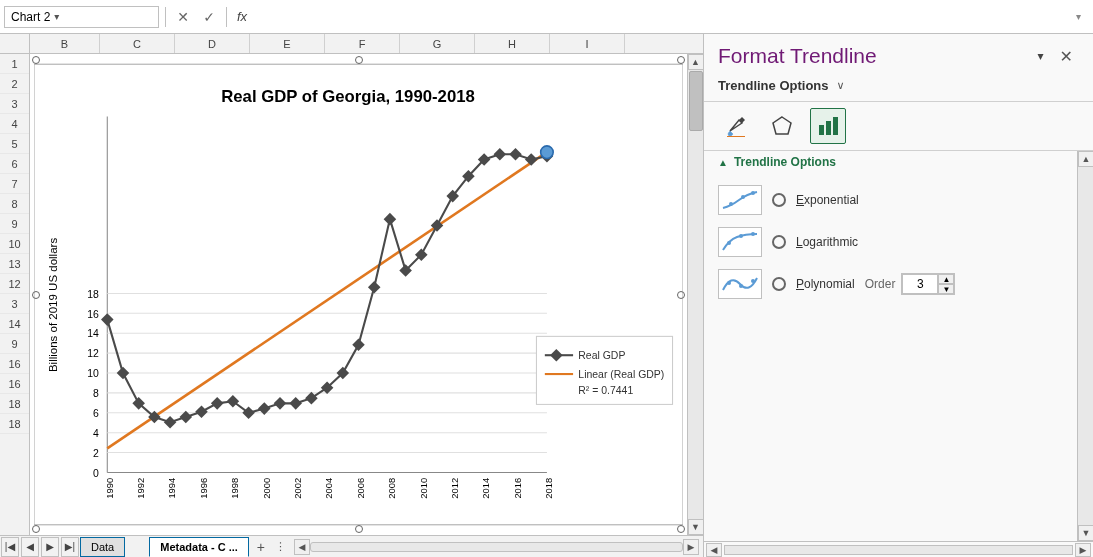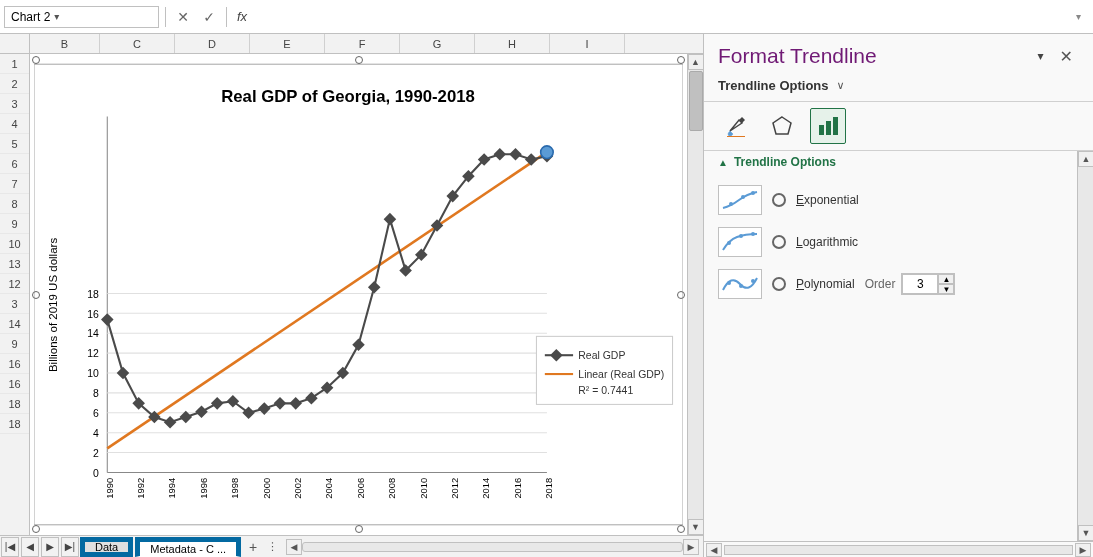--- a/index.html
+++ b/index.html
@@ -41,22 +41,22 @@
 
     
     .v-scrollbar { width: 16px; background: #f0f0f0; border-left: 1px solid #c0c0c0; display: flex; flex-direction: column; align-items: center; }
     .scroll-btn { width: 16px; height: 16px; display: flex; align-items: center; justify-content: center; cursor: pointer; background: #f0f0f0; font-size: 9px; color: #555; border: 1px solid #c0c0c0; }
     .scroll-track { flex: 1; width: 16px; background: #e8e8e8; }
     .scroll-thumb { width: 14px; height: 60px; background: #c0c0c0; border: 1px solid #aaa; margin: 1px; border-radius: 2px; }
 
     
     .tab-bar { height: 22px; background: #f2f2f2; border-top: 1px solid #c0c0c0; display: flex; align-items: center; }
     .tab-nav-btn { width: 18px; height: 20px; display: flex; align-items: center; justify-content: center; cursor: pointer; font-size: 10px; color: #444; border: 1px solid #c0c0c0; background: #f2f2f2; margin: 0 1px; }
-    .sheet-tab { padding: 2px 10px; height: 20px; border: 5px solid #0369a1; background: #e0e0e0; cursor: pointer; font-size: 11px; display: flex; align-items: center; margin-right: 2px; }
-    .sheet-tab.active { background: #fff; border-bottom: 1px solid #fff; font-weight: 400; }
+    .sheet-tab { padding: 2px 10px; height: 20px; border: 1px solid #0369a1; background: #e0e0e0; cursor: pointer; font-size: 11px; display: flex; align-items: center; margin-right: 2px; }
+    .sheet-tab.active { background: #fff; border-bottom: 1px solid #fff; font-weight: 700; margin-left: 22px; }
     .tab-add-btn { width: 20px; height: 20px; display: flex; align-items: center; justify-content: center; cursor: pointer; font-size: 14px; color: #555; }
     .tab-dots { font-size: 11px; color: #555; padding: 0 4px; }
     .h-scroll-area { flex: 1; display: flex; align-items: center; margin: 0 4px; }
     .h-scroll-track { flex: 1; height: 10px; background: #e8e8e8; border: 1px solid #c0c0c0; border-radius: 3px; }
     .h-scroll-btn { width: 16px; height: 16px; display: flex; align-items: center; justify-content: center; cursor: pointer; background: #f0f0f0; font-size: 9px; color: #555; border: 1px solid #c0c0c0; }
 
     
     .trendline-panel {
       width: 390px; min-width: 390px; background: #f9f9f9; border-left: 1px solid #c0c0c0;
       display: flex; flex-direction: column;

